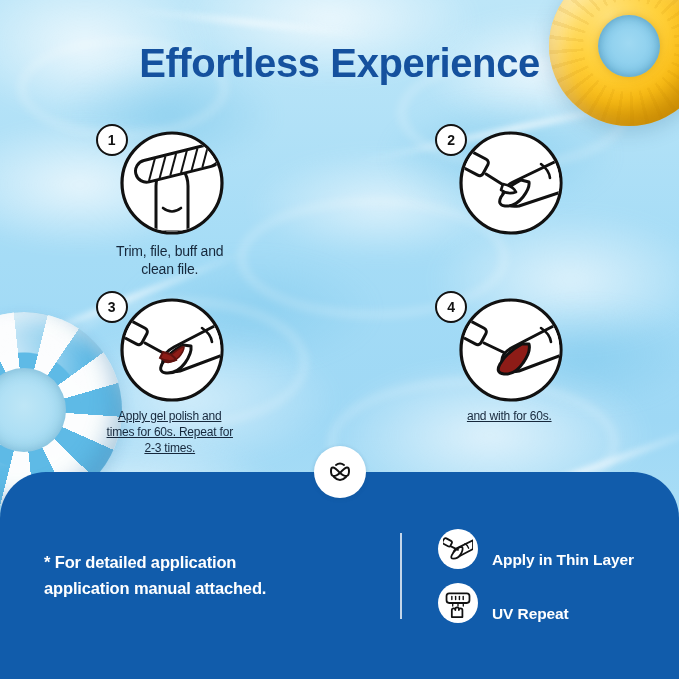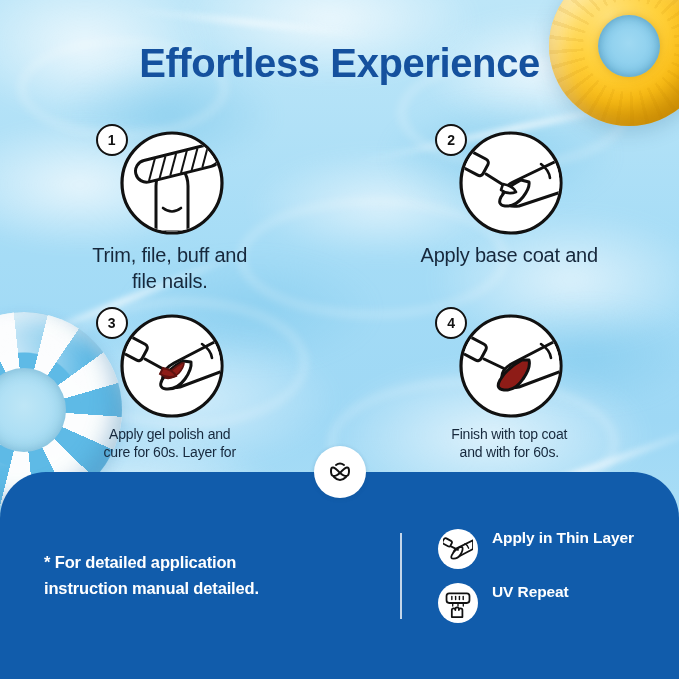--- a/index.html
+++ b/index.html
@@ -91,40 +91,40 @@
   .badge{
     position:absolute;left:2px;top:0;width:28px;height:28px;border-radius:50%;
     background:#fff;border:2px solid #121212;z-index:3;
     display:flex;align-items:center;justify-content:center;
     font-size:14px;font-weight:600;color:#121212;
     font-family:"Liberation Sans",sans-serif;
   }
   .art{position:absolute;left:22px;top:6px;}
   .caption{
     margin-top:6px;text-align:center;color:#16283c;
-    font-size:20px;line-height:1.32;letter-spacing:-.2px;
+    font-size:14px;line-height:1.32;letter-spacing:-.2px;
     font-family:"Liberation Sans",sans-serif;
   }
   .row2{margin-top:12px;}
-  .row2 .caption{font-size:14px;}
+  .row2 .caption{font-size:12px;text-decoration:underline;}
 
   
   .banner{
     position:absolute;left:0;right:0;bottom:0;height:207px;
     background:#115cab;border-radius:46px 46px 0 0;
   }
   .banner-inner{position:absolute;inset:0;display:flex;align-items:center;}
   .note{
     width:352px;padding-left:44px;color:#ffffff;
     font-size:16.5px;font-weight:700;line-height:1.52;letter-spacing:-.15px;
     font-family:"Liberation Sans",sans-serif;
   }
   .divider{width:2px;height:86px;background:rgba(255,255,255,.75);margin-left:4px;}
   .features{margin-left:36px;display:flex;flex-direction:column;gap:14px;}
-  .feature{display:flex;align-items:flex-start;gap:14px;}
+  .feature{display:flex;align-items:flex-end;gap:14px;}
   .fi{
     width:40px;height:40px;border-radius:50%;background:#fff;
     display:flex;align-items:center;justify-content:center;flex:0 0 auto;
   }
   .flabel{color:#fff;font-size:15.5px;font-weight:700;letter-spacing:-.1px;
           font-family:"Liberation Sans",sans-serif;}
 
   .bow{
     position:absolute;left:50%;transform:translateX(-50%);top:-26px;
     width:52px;height:52px;border-radius:50%;background:#fff;
@@ -201,21 +201,21 @@
                   <line x1="64" y1="45" x2="75" y2="25"></line>
                   <line x1="75" y1="45" x2="86" y2="25"></line>
                   <line x1="86" y1="45" x2="97" y2="25"></line>
                 </g>
               </g>
             </g>
           </svg>
         </div>
         <div class="caption">
           <div>Trim, file, buff and</div>
-          <div>file nails.</div>
+          <div>clean file.</div>
         </div>
       </div>
 
       <div class="step">
         <div class="art-wrap">
           <div class="badge">2</div>
           <svg class="art" width="112" height="106" viewBox="0 0 112 106">
             <circle cx="56" cy="53" r="50" fill="#fff" stroke="#111" stroke-width="3.2"></circle>
             <clipPath id="cp2">
                 <circle cx="56" cy="53" r="48.5"></circle>
@@ -227,21 +227,20 @@
 
               <path d="M66 50 q-14 7 -20 17 q-4 8 4 9 q10 1 18 -9 q7 -9 6 -15z" fill="#fff" stroke="#111" stroke-width="3" stroke-linejoin="round"></path>
 
               <rect x="6" y="24" width="26" height="18" rx="4" transform="rotate(28 19 33)" fill="#fff" stroke="#111" stroke-width="3"></rect>
               <line x1="31" y1="44" x2="50" y2="56" stroke="#111" stroke-width="3" stroke-linecap="round"></line>
               <path d="M48 54 q10 2 13 8 q-8 3 -15 -2z" fill="#fff" stroke="#111" stroke-width="2.6" stroke-linejoin="round"></path>
             </g>
           </svg>
         </div>
         <div class="caption">
-          <div>Apply base coat and</div>
         </div>
       </div>
     </div>
 
     <div class="row row2">
 
       <div class="step">
         <div class="art-wrap">
           <div class="badge">3</div>
           <svg class="art" width="112" height="106" viewBox="0 0 112 106">
@@ -256,21 +255,22 @@
 
               <path d="M66 50 q-12 7 -17 15 q7 2 14 -5 q5 -6 5 -10z" fill="#8e1c17" stroke="#5e120f" stroke-width="1.6"></path>
               <rect x="4" y="26" width="26" height="18" rx="4" transform="rotate(28 17 35)" fill="#fff" stroke="#111" stroke-width="3"></rect>
               <line x1="29" y1="46" x2="49" y2="57" stroke="#111" stroke-width="3" stroke-linecap="round"></line>
               <path d="M47 55 q10 2 13 8 q-9 3 -16 -2z" fill="#8e1c17" stroke="#5e120f" stroke-width="2"></path>
             </g>
           </svg>
         </div>
         <div class="caption">
           <div>Apply gel polish and</div>
-          <div>cure for 60s. Layer for</div>
+          <div>times for 60s. Repeat for</div>
+          <div>2-3 times.</div>
         </div>
       </div>
 
       <div class="step">
         <div class="art-wrap">
           <div class="badge">4</div>
           <svg class="art" width="112" height="106" viewBox="0 0 112 106">
             <circle cx="56" cy="53" r="50" fill="#fff" stroke="#111" stroke-width="3.2"></circle>
             <clipPath id="cp4">
                 <circle cx="56" cy="53" r="48.5"></circle>
@@ -279,42 +279,41 @@
               <path d="M112 22 L58 50 q-13 7 -11 17 q3 10 17 7 L112 56z" fill="#fff" stroke="#111" stroke-width="3" stroke-linejoin="round"></path>
               <path d="M86 31 q9 6 10 14" fill="none" stroke="#111" stroke-width="2.6" stroke-linecap="round"></path>
 
               <path d="M67 47 q-15 8 -22 20 q-5 9 4 10 q11 1 19 -11 q8 -11 6 -19z" fill="#8e1c17" stroke="#111" stroke-width="3" stroke-linejoin="round"></path>
               <rect x="4" y="26" width="26" height="18" rx="4" transform="rotate(28 17 35)" fill="#fff" stroke="#111" stroke-width="3"></rect>
               <line x1="29" y1="46" x2="50" y2="56" stroke="#111" stroke-width="3" stroke-linecap="round"></line>
             </g>
           </svg>
         </div>
         <div class="caption">
-          <div>Finish with top coat</div>
           <div>and with for 60s.</div>
         </div>
       </div>
     </div>
   </div>
 
   <div class="banner">
 
     <div class="bow">
       <svg width="30" height="30" viewBox="0 0 30 30">
         <path d="M15 16 Q6 6 6 14 Q6 23 15 16z" fill="none" stroke="#111" stroke-width="2"></path>
         <path d="M15 16 Q24 6 24 14 Q24 23 15 16z" fill="none" stroke="#111" stroke-width="2"></path>
         <path d="M9 20 q6 6 12 0" fill="none" stroke="#111" stroke-width="2" stroke-linecap="round"></path>
         <path d="M11 8 q4 -3 8 0" fill="none" stroke="#111" stroke-width="2" stroke-linecap="round"></path>
       </svg>
     </div>
 
     <div class="banner-inner">
       <div class="note">
         <div>* For detailed application</div>
-        <div>instruction manual detailed.</div>
+        <div>application manual attached.</div>
       </div>
 
       <div class="divider"></div>
 
       <div class="features">
 
         <div class="feature">
           <span class="fi">
             <svg width="30" height="30" viewBox="0 0 34 34">
               <path d="M34 7 L16 16 q-5 3 -4 7 q2 4 7 2 L34 17z" fill="#fff" stroke="#111" stroke-width="2" stroke-linejoin="round"></path>

